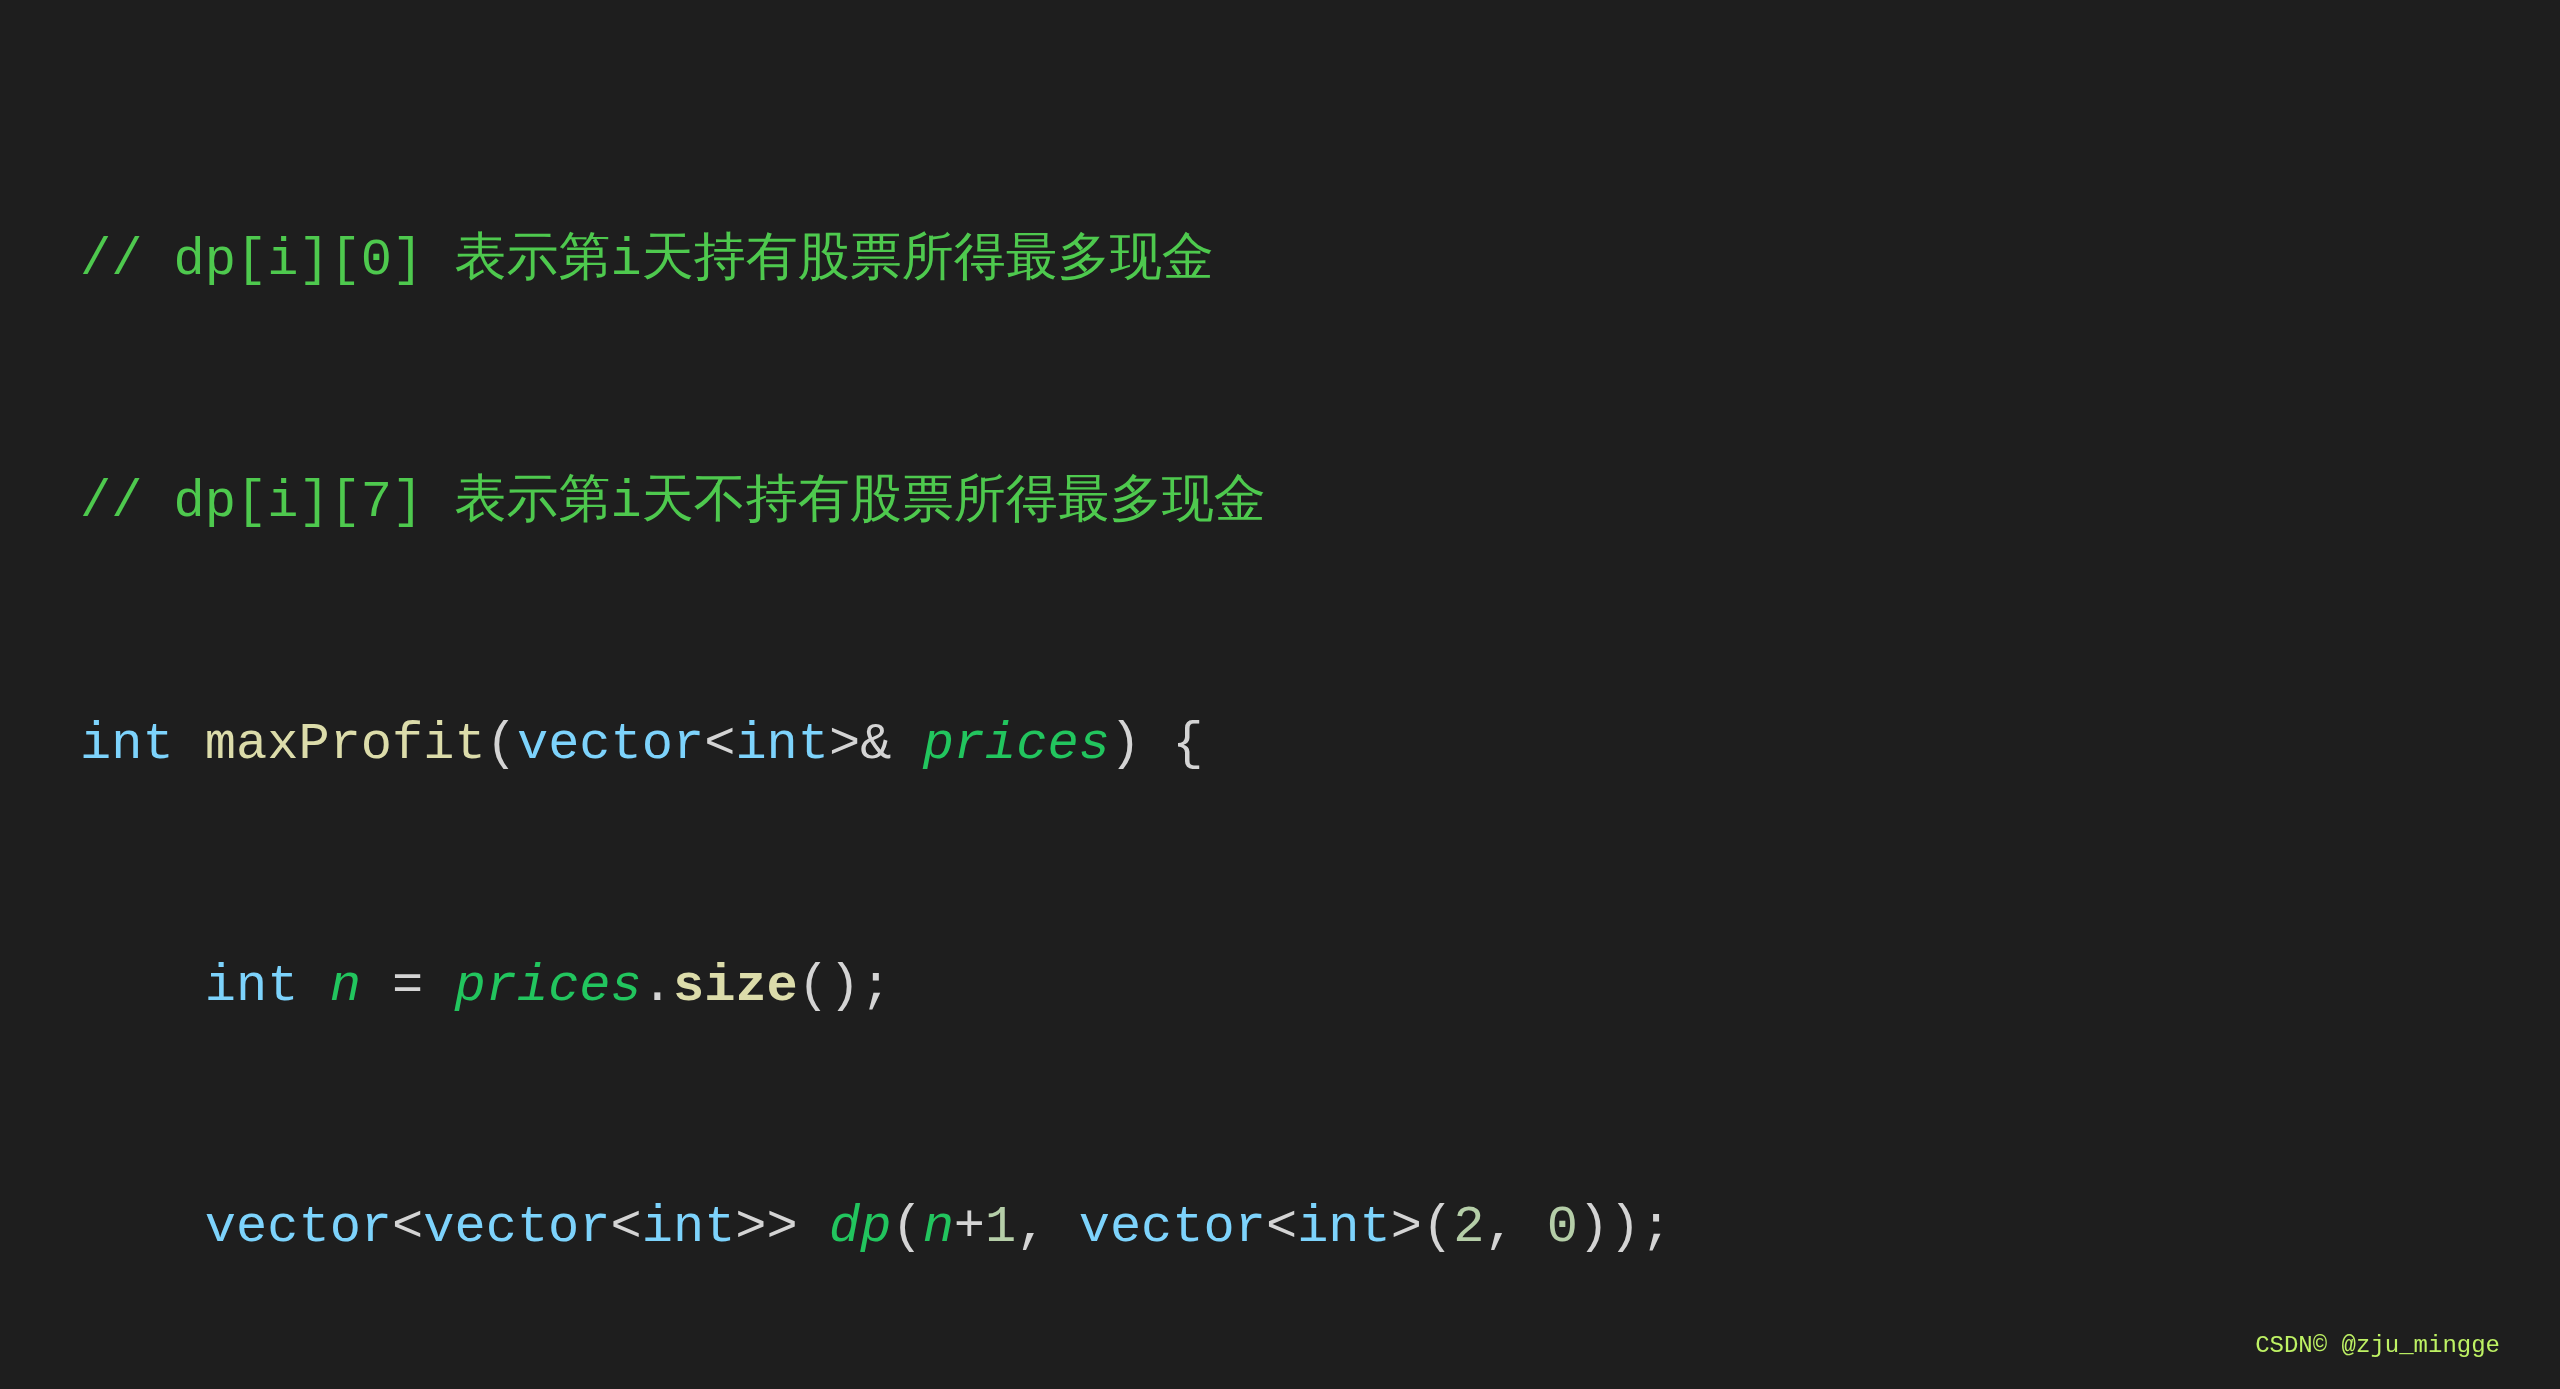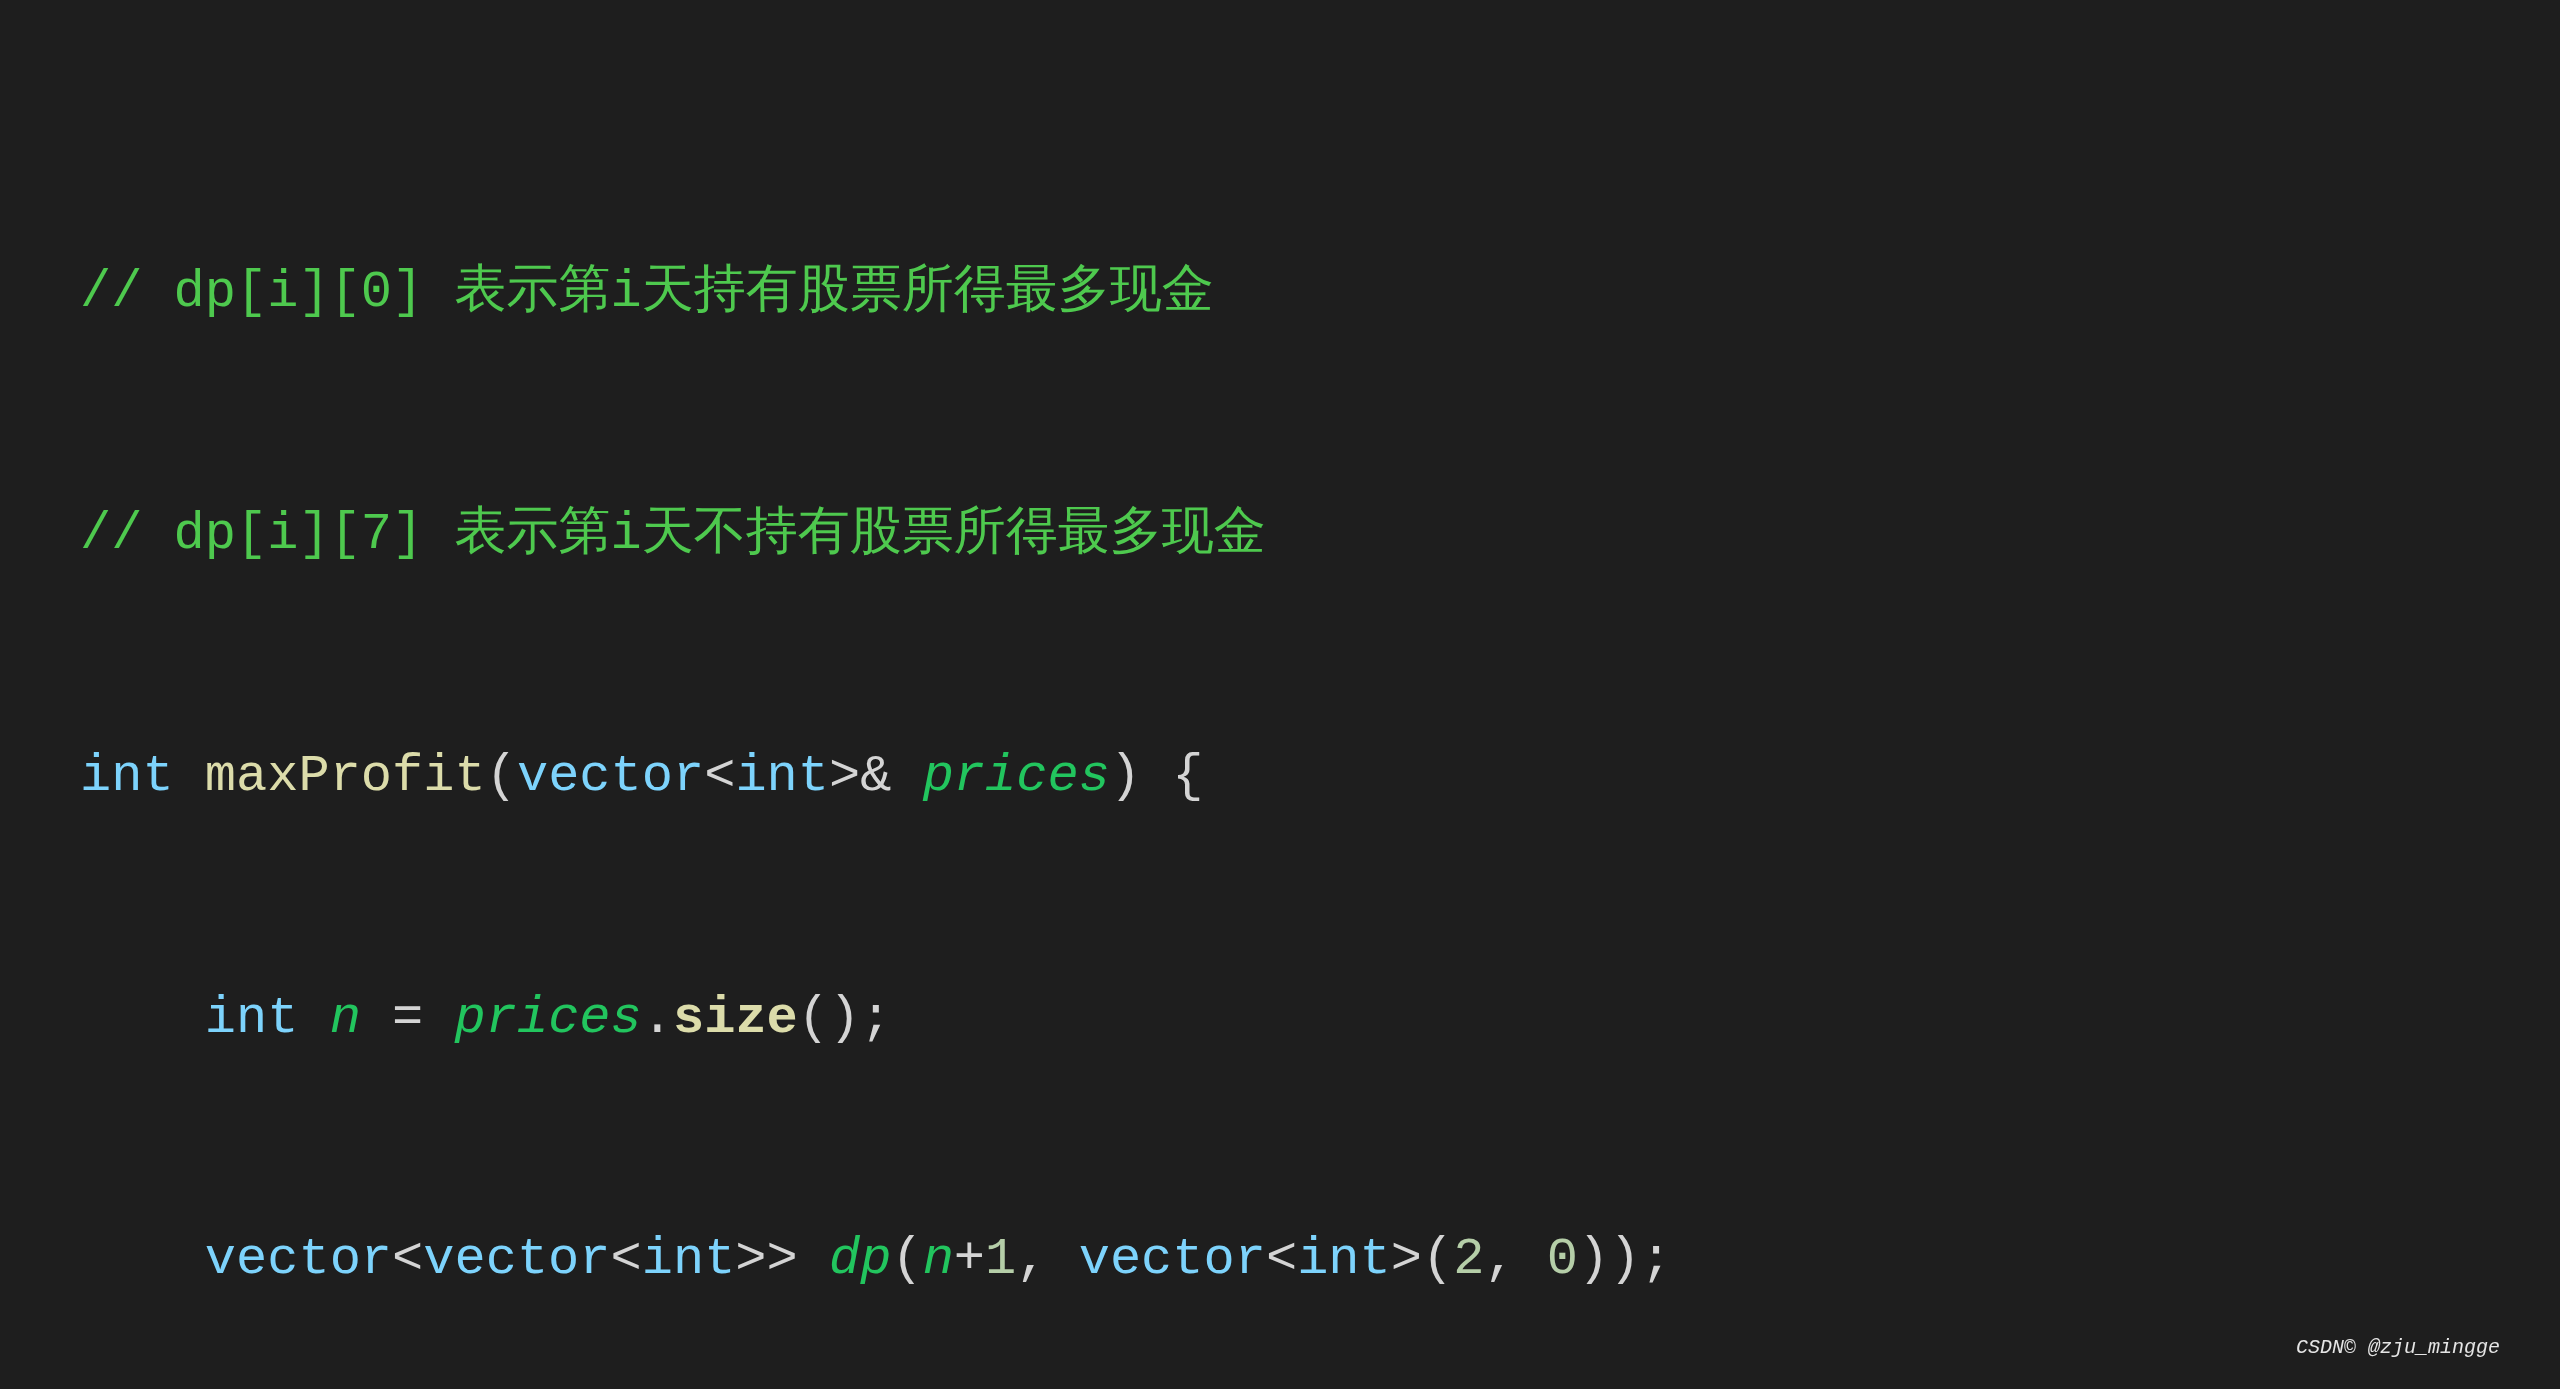--- a/index.html
+++ b/index.html
@@ -15,21 +15,21 @@
       display: flex;
       align-items: center;
       justify-content: center;
       font-family: 'Courier New', 'Consolas', monospace;
     }
 
     .code-container {
       background-color: #1e1e1e;
       width: 2560px;
       height: 1389px;
-      padding: 92px 80px;
+      padding: 60px 80px;
       position: relative;
     }
 
     .code-block {
       font-size: 52px;
       line-height: 1.55;
       white-space: pre;
     }
 
     .comment {
@@ -60,23 +60,22 @@
 
     .method {
       color: #dcdcaa;
       font-weight: bold;
     }
 
     .watermark {
       position: absolute;
       bottom: 30px;
       right: 60px;
-      color: #e5e5e5;
-      font-size: 20px;
-      font-style: italic;
+      color: #bef264;
+      font-size: 24px;
     }
 
     .line {
       display: block;
       position: relative;
     }
   </style>
 </head>
 <body>
 

